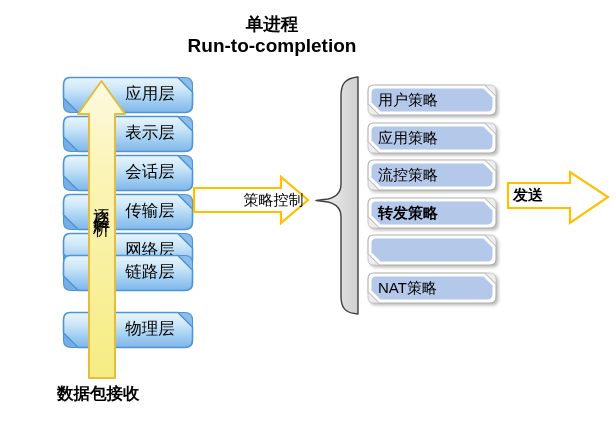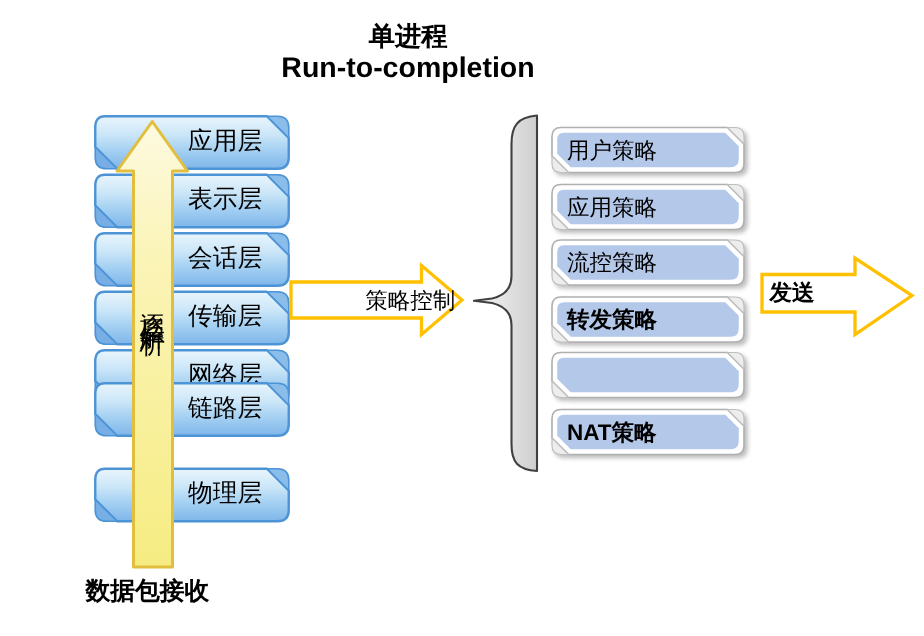--- a/index.html
+++ b/index.html
@@ -179,21 +179,21 @@
     <span class="policy-label">转发策略</span>
   </div>
       <div class="policy-card" style="top: 234.4px;">
     <svg width="132" height="34" viewBox="0 0 132 34">
       <path d="M 7 1 L 118 1 L 129 12 L 129 25 Q 129 31 123 31 L 12 31 L 1 20 L 1 7 Q 1 1 7 1 Z" fill="#FFFFFF" stroke="#B0B0B0" stroke-width="1.1" stroke-linejoin="round"></path>
       <path d="M 118 1 L 129 12 L 129 7 Q 129 1 123 1 Z" fill="#EDEDED" stroke="#BFBFBF" stroke-width="0.8"></path>
       <path d="M 12 31 L 1 20 L 1 25 Q 1 31 7 31 Z" fill="#EDEDED" stroke="#BFBFBF" stroke-width="0.8"></path>
       <path d="M 9 4.5 L 116.5 4.5 L 125.5 13.5 L 125.5 22 Q 125.5 27.5 120 27.5 L 13.5 27.5 L 4.5 18.5 L 4.5 9 Q 4.5 4.5 9 4.5 Z" fill="#B4C8E9"></path>
     </svg>
   </div>
-      <div class="policy-card" style="top: 272px; font-weight: bold;">
+      <div class="policy-card" style="top: 272px;">
     <svg width="132" height="34" viewBox="0 0 132 34">
       <path d="M 7 1 L 118 1 L 129 12 L 129 25 Q 129 31 123 31 L 12 31 L 1 20 L 1 7 Q 1 1 7 1 Z" fill="#FFFFFF" stroke="#B0B0B0" stroke-width="1.1" stroke-linejoin="round"></path>
       <path d="M 118 1 L 129 12 L 129 7 Q 129 1 123 1 Z" fill="#EDEDED" stroke="#BFBFBF" stroke-width="0.8"></path>
       <path d="M 12 31 L 1 20 L 1 25 Q 1 31 7 31 Z" fill="#EDEDED" stroke="#BFBFBF" stroke-width="0.8"></path>
       <path d="M 9 4.5 L 116.5 4.5 L 125.5 13.5 L 125.5 22 Q 125.5 27.5 120 27.5 L 13.5 27.5 L 4.5 18.5 L 4.5 9 Q 4.5 4.5 9 4.5 Z" fill="#B4C8E9"></path>
     </svg>
     <span class="policy-label">NAT策略</span>
   </div>
     </div>
 

